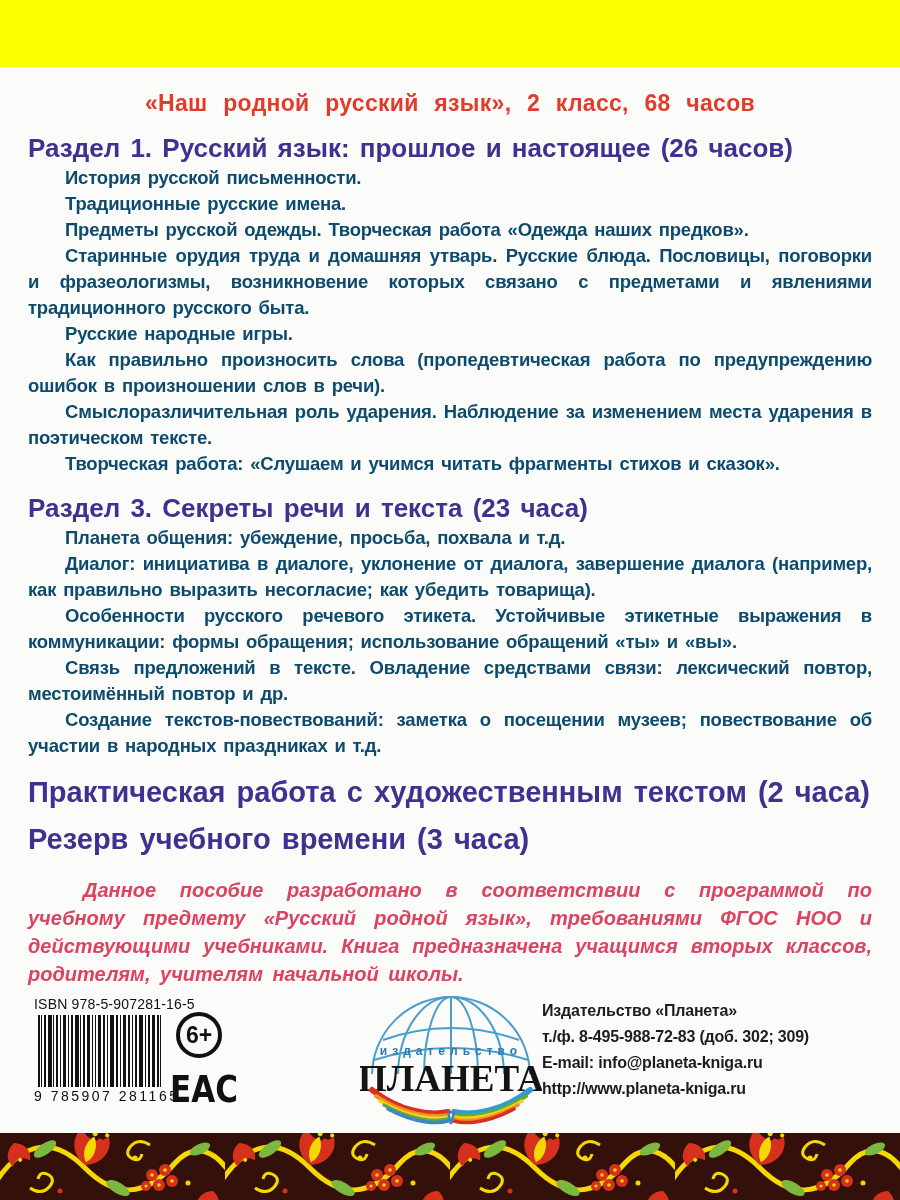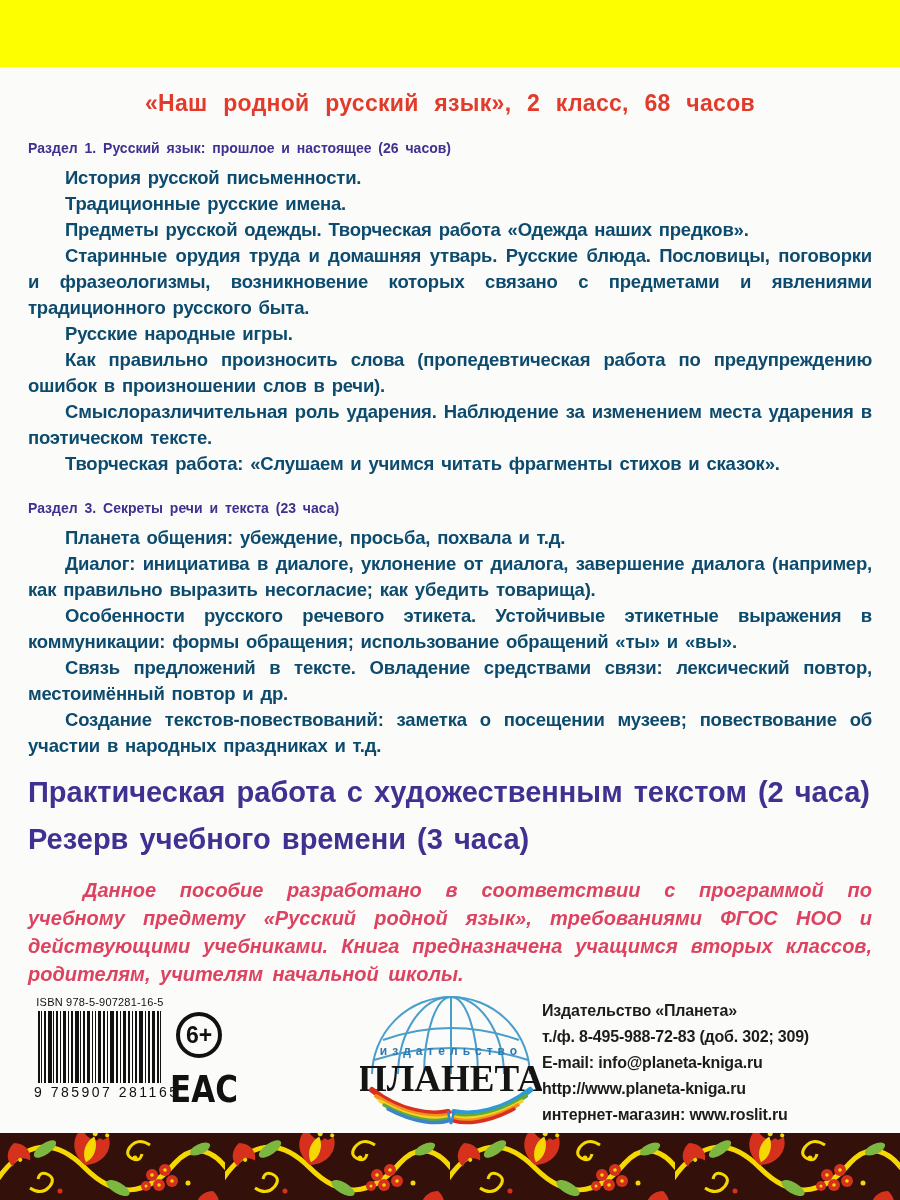--- a/index.html
+++ b/index.html
@@ -11,21 +11,21 @@
   .top-band { position:absolute; top:0; left:0; width:100%; height:67px; background:#fdff00; }
 
   .content { position:absolute; top:80px; left:28px; right:28px; }
 
   .title {
     text-align:center; color:#e23b2b; font-size:23px; font-weight:700;
     word-spacing:9px; letter-spacing:.3px; margin:10px 0 14px;
   }
 
   .sec-h {
-    color:#3f3191; font-size:14px; font-weight:700;
+    color:#3f3191; font-size:26px; font-weight:700;
     word-spacing:3px; margin:17px 0 3px; line-height:28px;
   }
 
   .body-p {
     color:#0c4a6e; font-size:18.5px; font-weight:700; line-height:26px;
     text-align:justify; text-indent:37px; letter-spacing:-0.2px; word-spacing:2px;
   }
 
   .summary {
     color:#3f3191; font-size:29px; font-weight:700; word-spacing:3px;
@@ -34,21 +34,21 @@
 
   .annotation {
     color:#dd4360; font-size:20px; font-weight:700; font-style:italic;
     line-height:28px; text-align:justify; text-indent:55px;
     word-spacing:4px; margin-top:23px;
   }
 
   .footer { position:absolute; left:30px; top:988px; right:20px; height:145px; }
 
   .barcode-block { position:absolute; left:4px; top:8px; width:132px; text-align:center; }
-  .isbn-label { font-size:11px; color:#111; letter-spacing:.2px; white-space:nowrap; }
+  .isbn-label { font-size:14px; color:#111; letter-spacing:.2px; white-space:nowrap; }
   .barcode-svg { display:block; margin:3px auto 0; }
   .barcode-digits { font-size:14px; color:#111; letter-spacing:2.5px; margin-top:1px; white-space:nowrap; }
 
   .marks { position:absolute; left:140px; top:24px; width:58px; text-align:center; }
   .age-circle {
     width:46px; height:46px; border:4px solid #111; border-radius:50%;
     margin:0 auto; display:flex; align-items:center; justify-content:center;
     font-size:23px; font-weight:700; color:#111;
   }
   .eac {
@@ -186,21 +186,20 @@
         <path d="M154,121 C126,136 104,136 94,133" stroke="#d83020" stroke-width="3.5"></path>
         <path d="M88,124 L91,136 L94,124" stroke="#3a86c8" stroke-width="2.5"></path>
       </g>
     </svg>
 
     <div class="contacts">
       <div class="contact-line">Издательство «Планета»</div>
       <div class="contact-line">т./ф. 8-495-988-72-83 (доб. 302; 309)</div>
       <div class="contact-line">E-mail: info@planeta-kniga.ru</div>
       <div class="contact-line">http://www.planeta-kniga.ru</div>
-      <div class="contact-line">интернет-магазин: www.roslit.ru</div>
     </div>
   </div>
 
   <svg class="pattern-band" width="900" height="67" viewBox="0 0 900 67" preserveAspectRatio="none">
     <defs>
       <pattern id="khokh" width="225" height="67" patternUnits="userSpaceOnUse">
         <rect width="225" height="67" fill="#33100a"></rect>
         <path d="M-5,50 C25,5 55,5 85,35 C115,65 145,65 175,30 C195,8 215,18 230,40" stroke="#f5d800" stroke-width="5" fill="none"></path>
         <path d="M30,55 q12,8 20,-2 q6,-8 -3,-12 q-7,-3 -9,5" stroke="#f5d800" stroke-width="3" fill="none"></path>
         <path d="M150,12 q-12,-8 -20,2 q-6,8 3,12 q7,3 9,-5" stroke="#f5d800" stroke-width="3" fill="none"></path>

